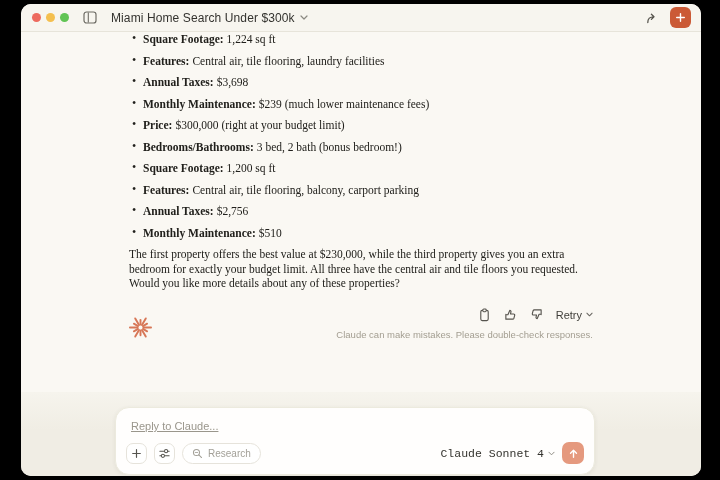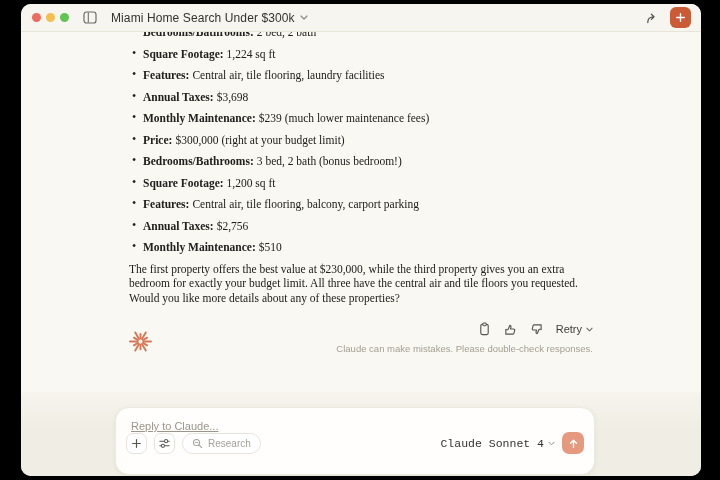--- a/index.html
+++ b/index.html
@@ -39,21 +39,21 @@
   .footer-right{margin-left:auto;display:flex;flex-direction:column;align-items:flex-end;gap:7px;}
   .actions{display:flex;align-items:center;gap:13px;justify-content:flex-end;}
   .act-icon{display:flex;align-items:center;background:none;border:none;padding:0;cursor:pointer;line-height:0;}
   .retry{display:flex;align-items:center;gap:4px;font-size:11px;color:#3f3e39;background:none;border:none;padding:0;cursor:pointer;font-family:"Liberation Sans",sans-serif;}
   .disclaimer{font-size:9.5px;color:#a39e91;}
   
   .composer-band{flex:0 0 84px;position:relative;background:linear-gradient(180deg,#f6f4ed 0%,#f0ede4 45%);}
   .composer-card{position:absolute;left:94px;width:478px;top:15px;height:66px;background:#fffefd;
                  border:1px solid #eceade;border-radius:14px;box-shadow:0 1px 4px rgba(60,50,30,.07);}
   .placeholder{padding:12px 15px 0 15px;font-size:11px;color:#9a968c;cursor:text;text-decoration:underline;}
-  .controls{position:absolute;left:10px;right:10px;bottom:20px;display:flex;align-items:center;gap:7px;}
+  .controls{position:absolute;left:10px;right:10px;bottom:10px;display:flex;align-items:center;gap:7px;}
   .icon-btn{width:21px;height:21px;border:1px solid #e6e3db;border-radius:7px;background:#fff;
             display:flex;align-items:center;justify-content:center;padding:0;cursor:pointer;}
   .research-pill{height:21px;box-sizing:border-box;padding:0 9px;border:1px solid #e6e3db;border-radius:11px;
                  background:#fff;display:flex;align-items:center;gap:5px;color:#a3a098;font-size:10px;cursor:pointer;
                  font-family:"Liberation Sans",sans-serif;}
   .model-select{margin-left:auto;display:flex;align-items:center;gap:4px;background:none;border:none;padding:0;cursor:pointer;
                 font-family:Liberation Mono, monospace;font-size:11.5px;color:#34332e;}
   .send-btn{width:22px;height:22px;border-radius:7px;background:#e5997e;border:none;
             display:flex;align-items:center;justify-content:center;padding:0;cursor:pointer;}
 </style>
@@ -97,24 +97,20 @@
         <svg width="11" height="11" viewBox="0 0 11 11" fill="none">
           <path d="M5.5 1.7 V9.3 M1.7 5.5 H9.3" stroke="#fff" stroke-width="1.4" stroke-linecap="round"></path>
         </svg>
       </span>
     </button>
   </div>
 
   <div class="main">
     <div class="column">
 
-      <div class="bullet-row clipped">
-        <span class="bullet">•</span>
-        <span class="bl">Bedrooms/Bathrooms:</span><span>2 bed, 2 bath</span>
-      </div>
       <div class="bullet-row">
         <span class="bullet">•</span>
         <span class="bl">Square Footage:</span><span>1,224 sq ft</span>
       </div>
       <div class="bullet-row">
         <span class="bullet">•</span>
         <span class="bl">Features:</span><span>Central air, tile flooring, laundry facilities</span>
       </div>
       <div class="bullet-row">
         <span class="bullet">•</span>

